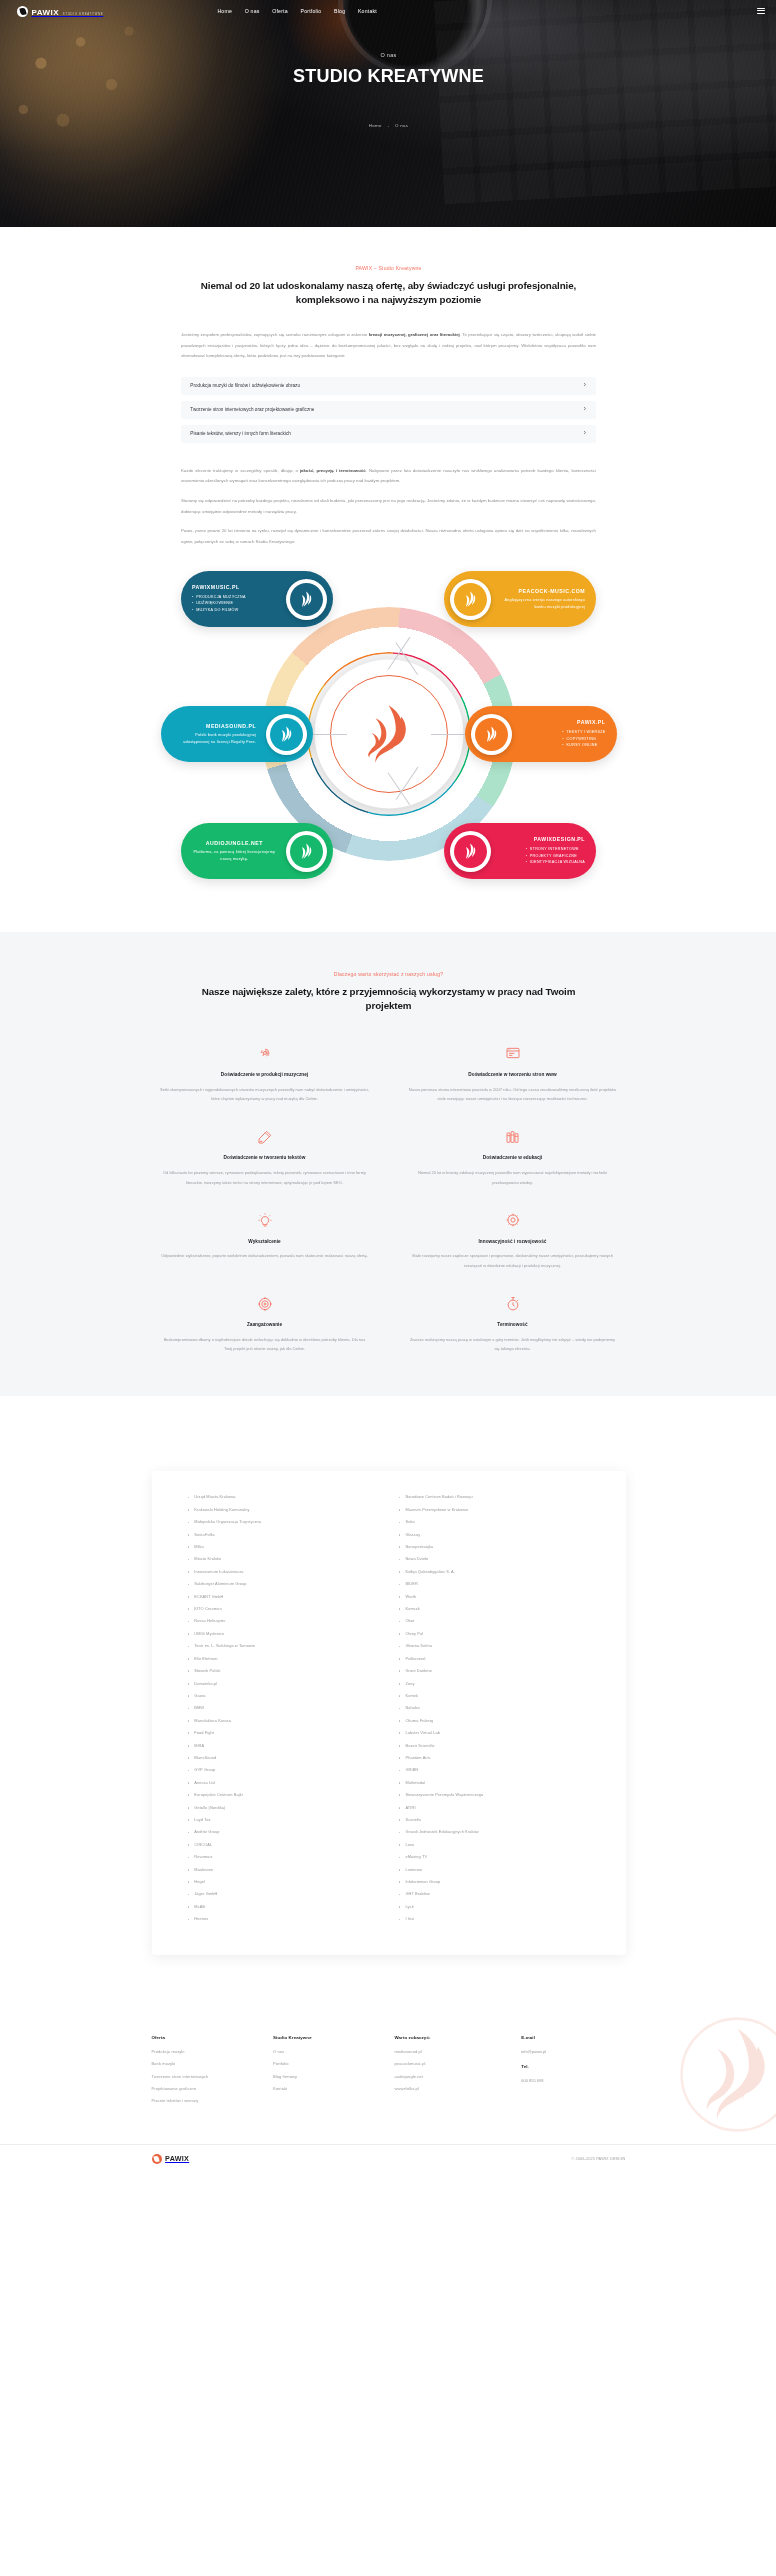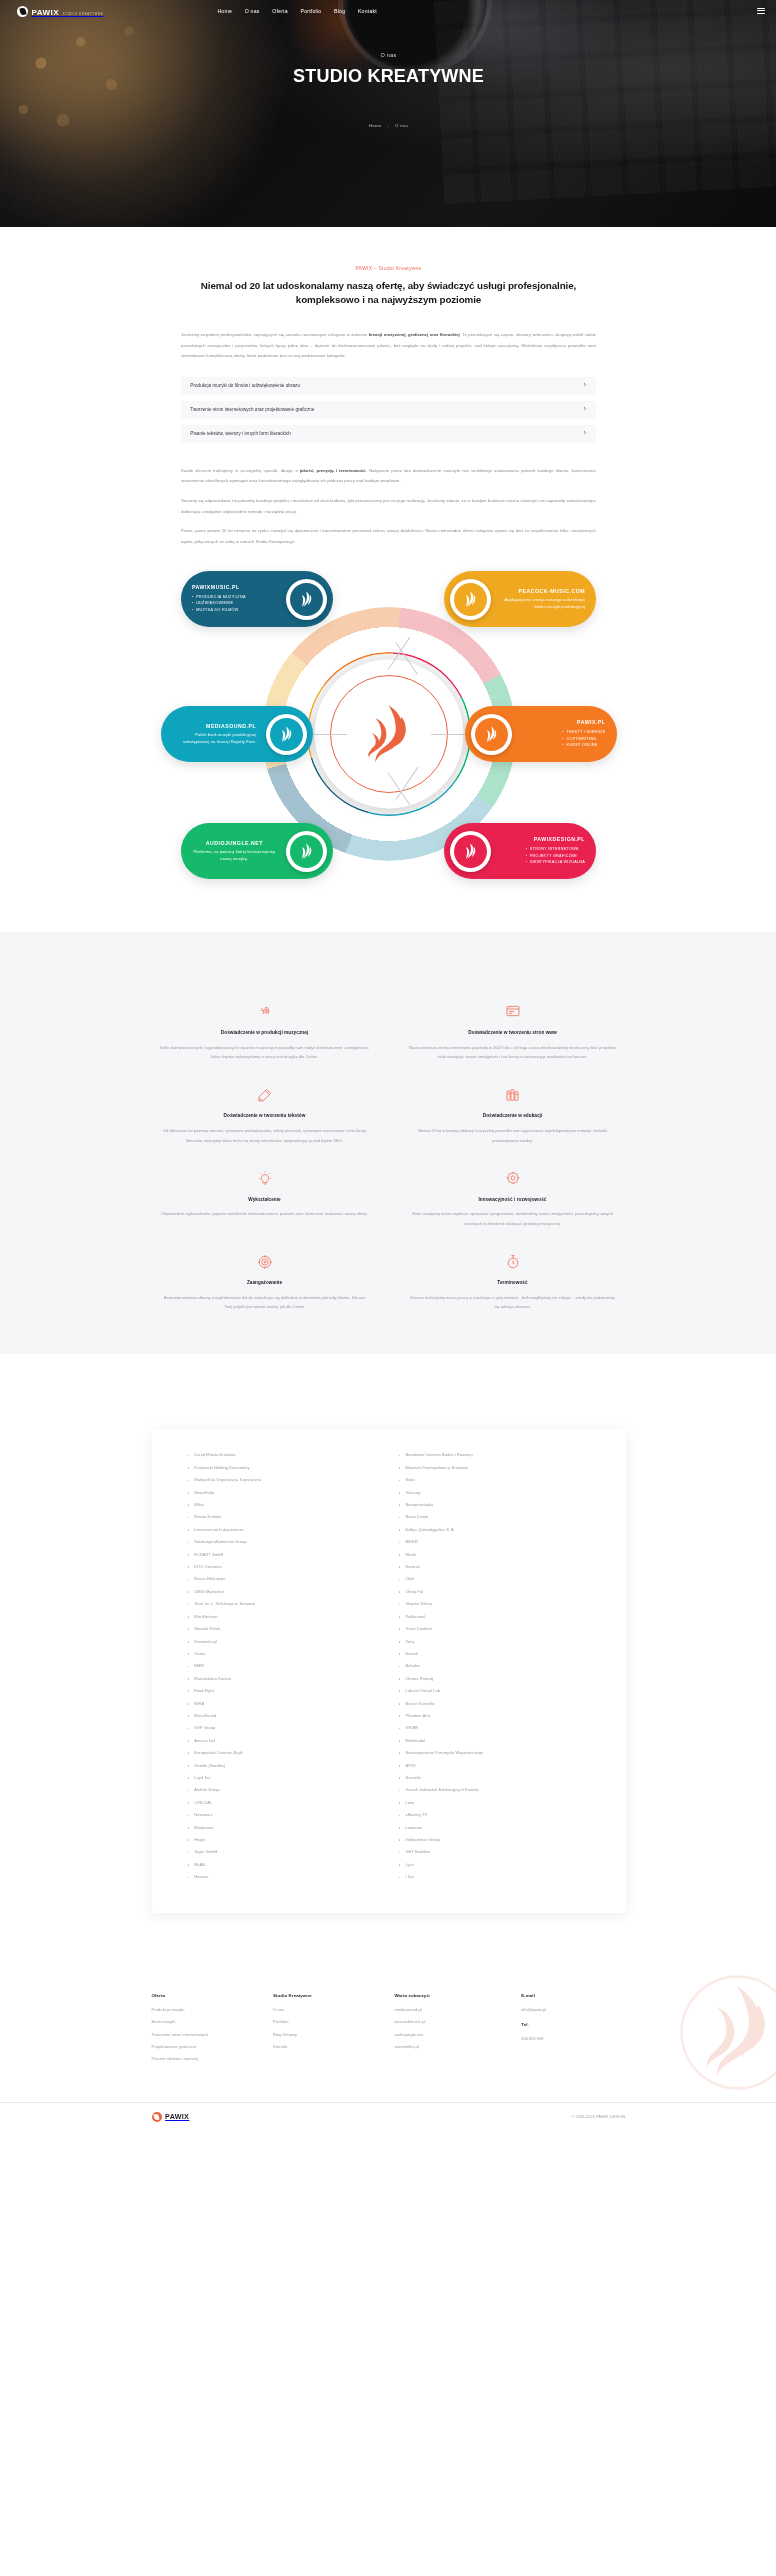--- a/index.html
+++ b/index.html
@@ -518,20 +518,24 @@
               <li>IDENTYFIKACJA WIZUALNA</li>
             </ul>
           </div>
         </div>
 
       </div>
     </div>
   </section>
 
   <section class="features">
+    <div class="wrap">
+      <div class="eyebrow">Dlaczego warto skorzystać z naszych usług?</div>
+      <h2 class="h2">Nasze największe zalety, które z przyjemnością wykorzystamy w pracy nad Twoim projektem</h2>
+    </div>
 
     <div class="feat-grid">
 
       <div class="feat">
         <div class="feat-icon">
           <svg viewBox="0 0 24 24">
               <circle cx="12" cy="12" r="2.2"></circle>
               <path d="M12 6.2a5.8 5.8 0 015.8 5.8c0 1.4-.2 2.7-.6 3.8"></path>
               <path d="M12 8.6a3.4 3.4 0 013.4 3.4c0 1.8-.3 3.4-.9 4.8"></path>
               <path d="M6.2 12A5.8 5.8 0 018 7.9"></path>

